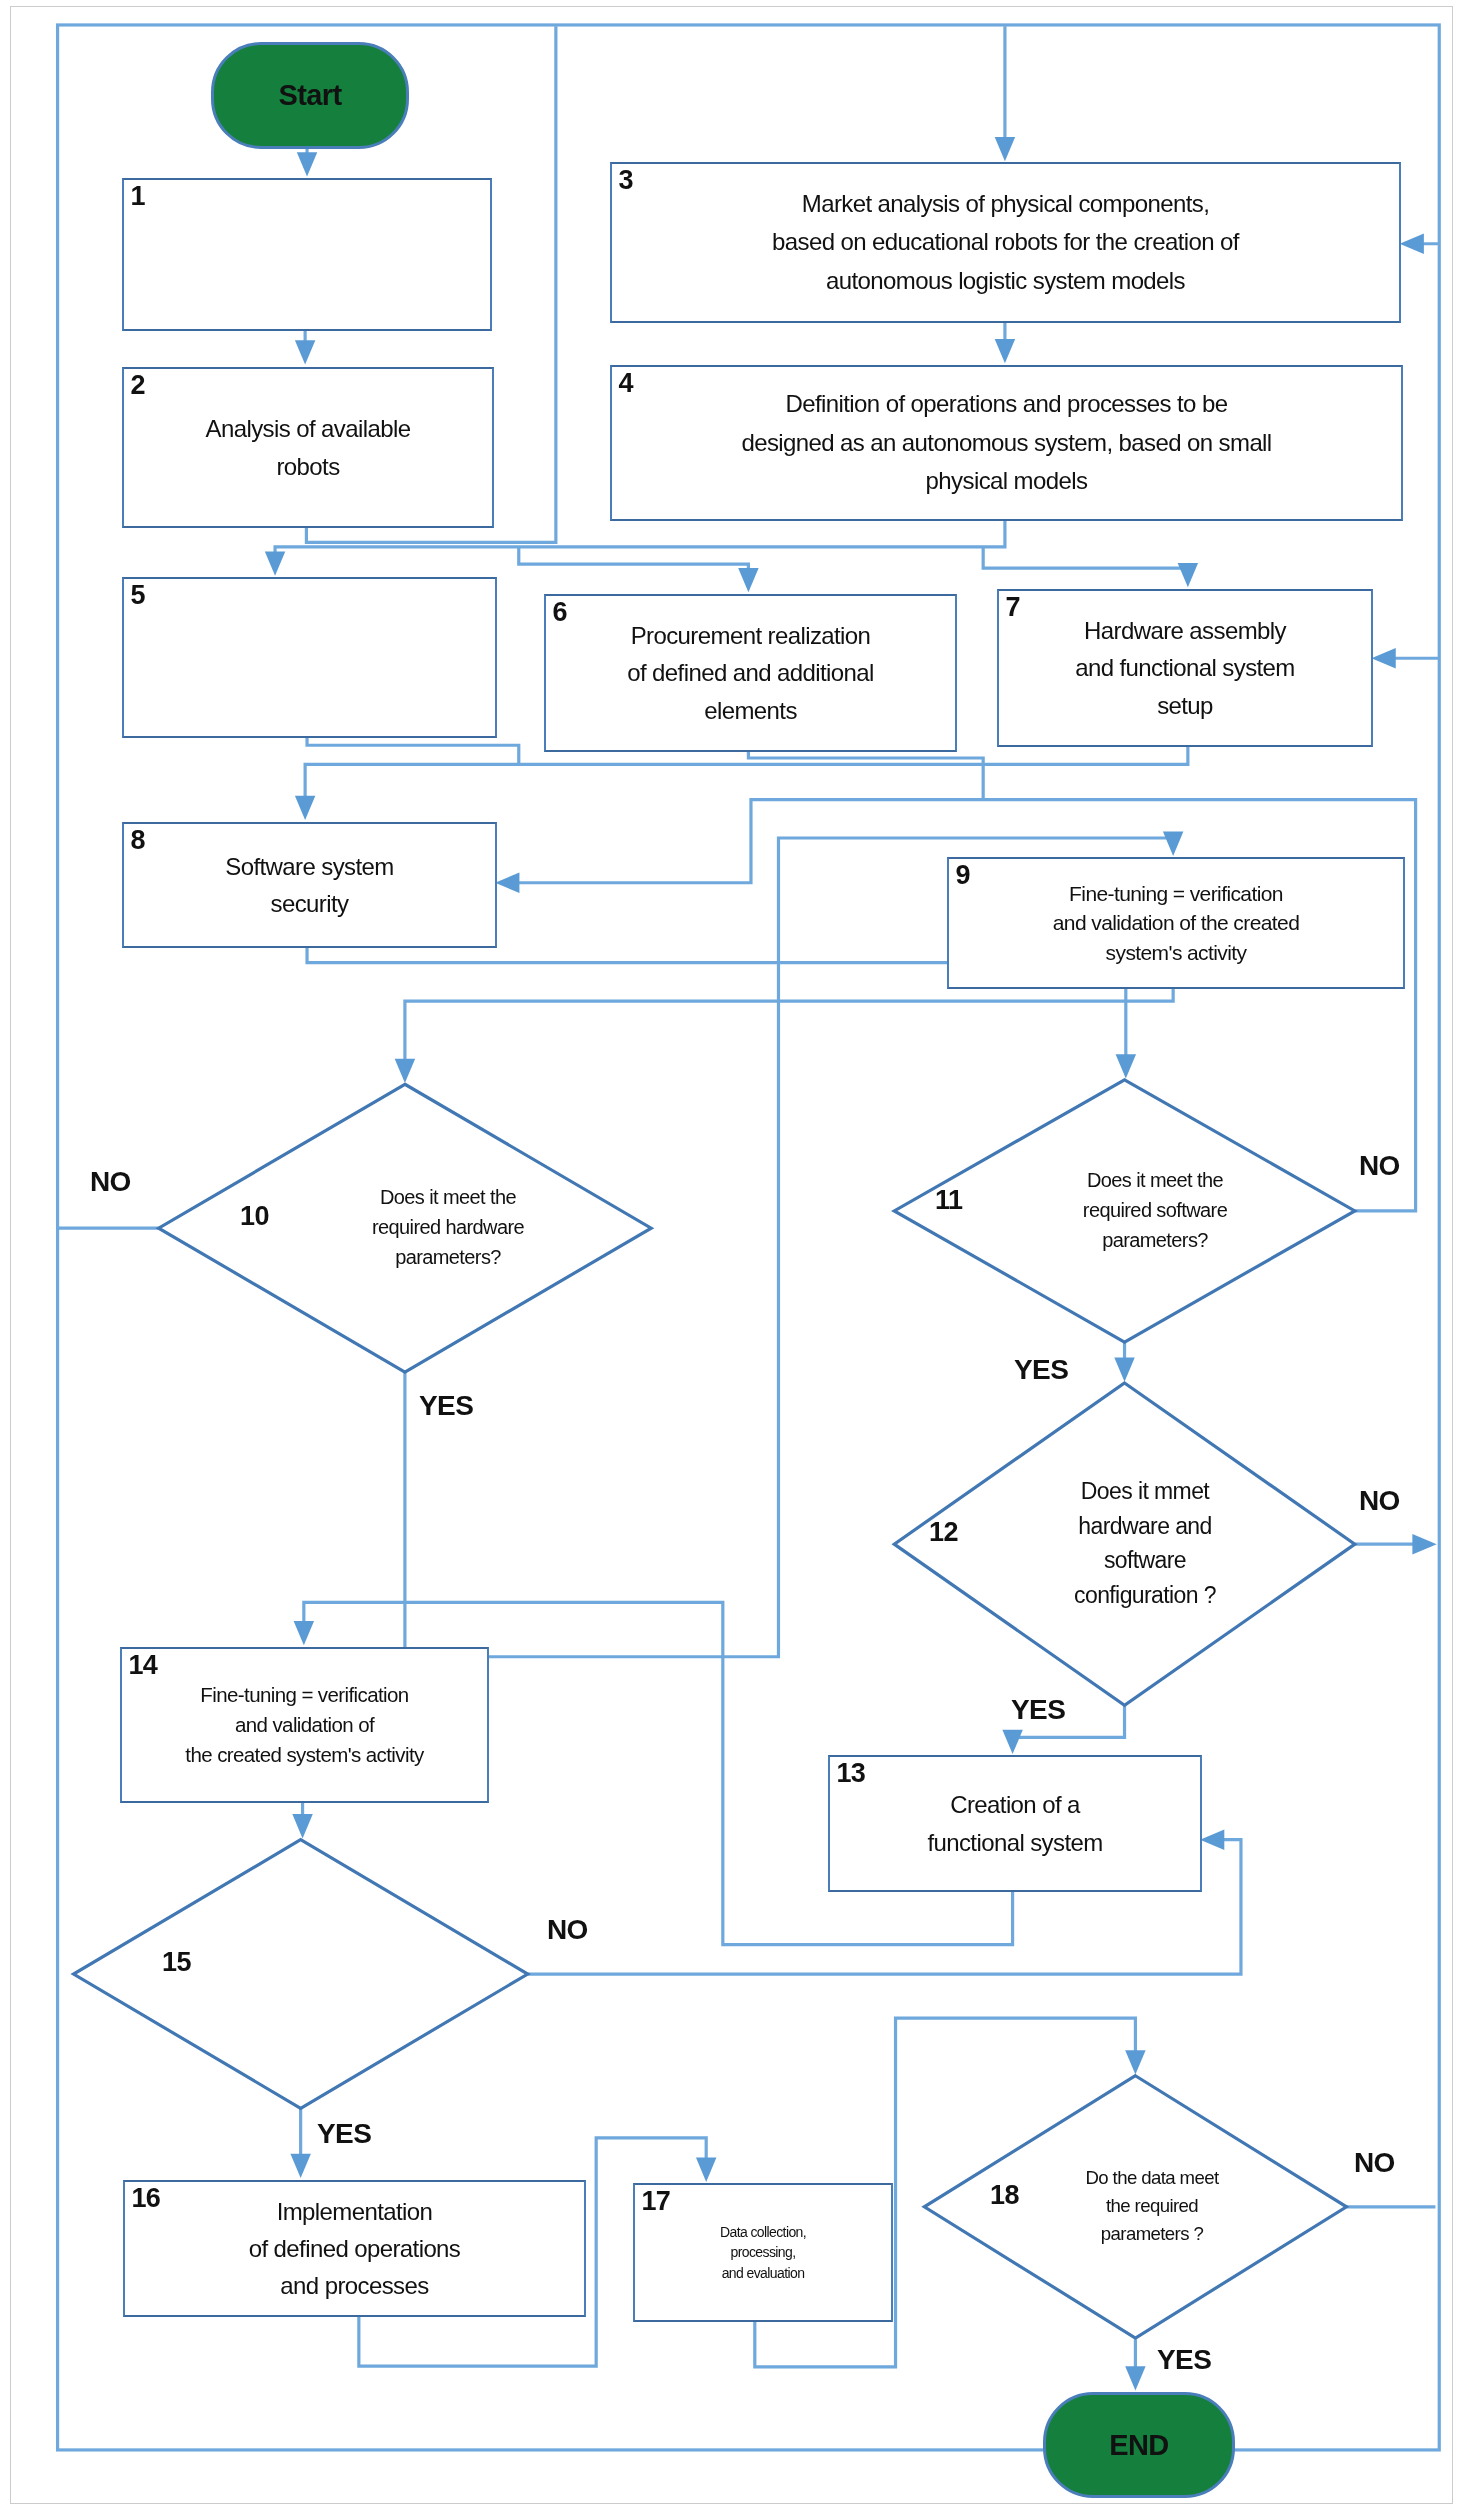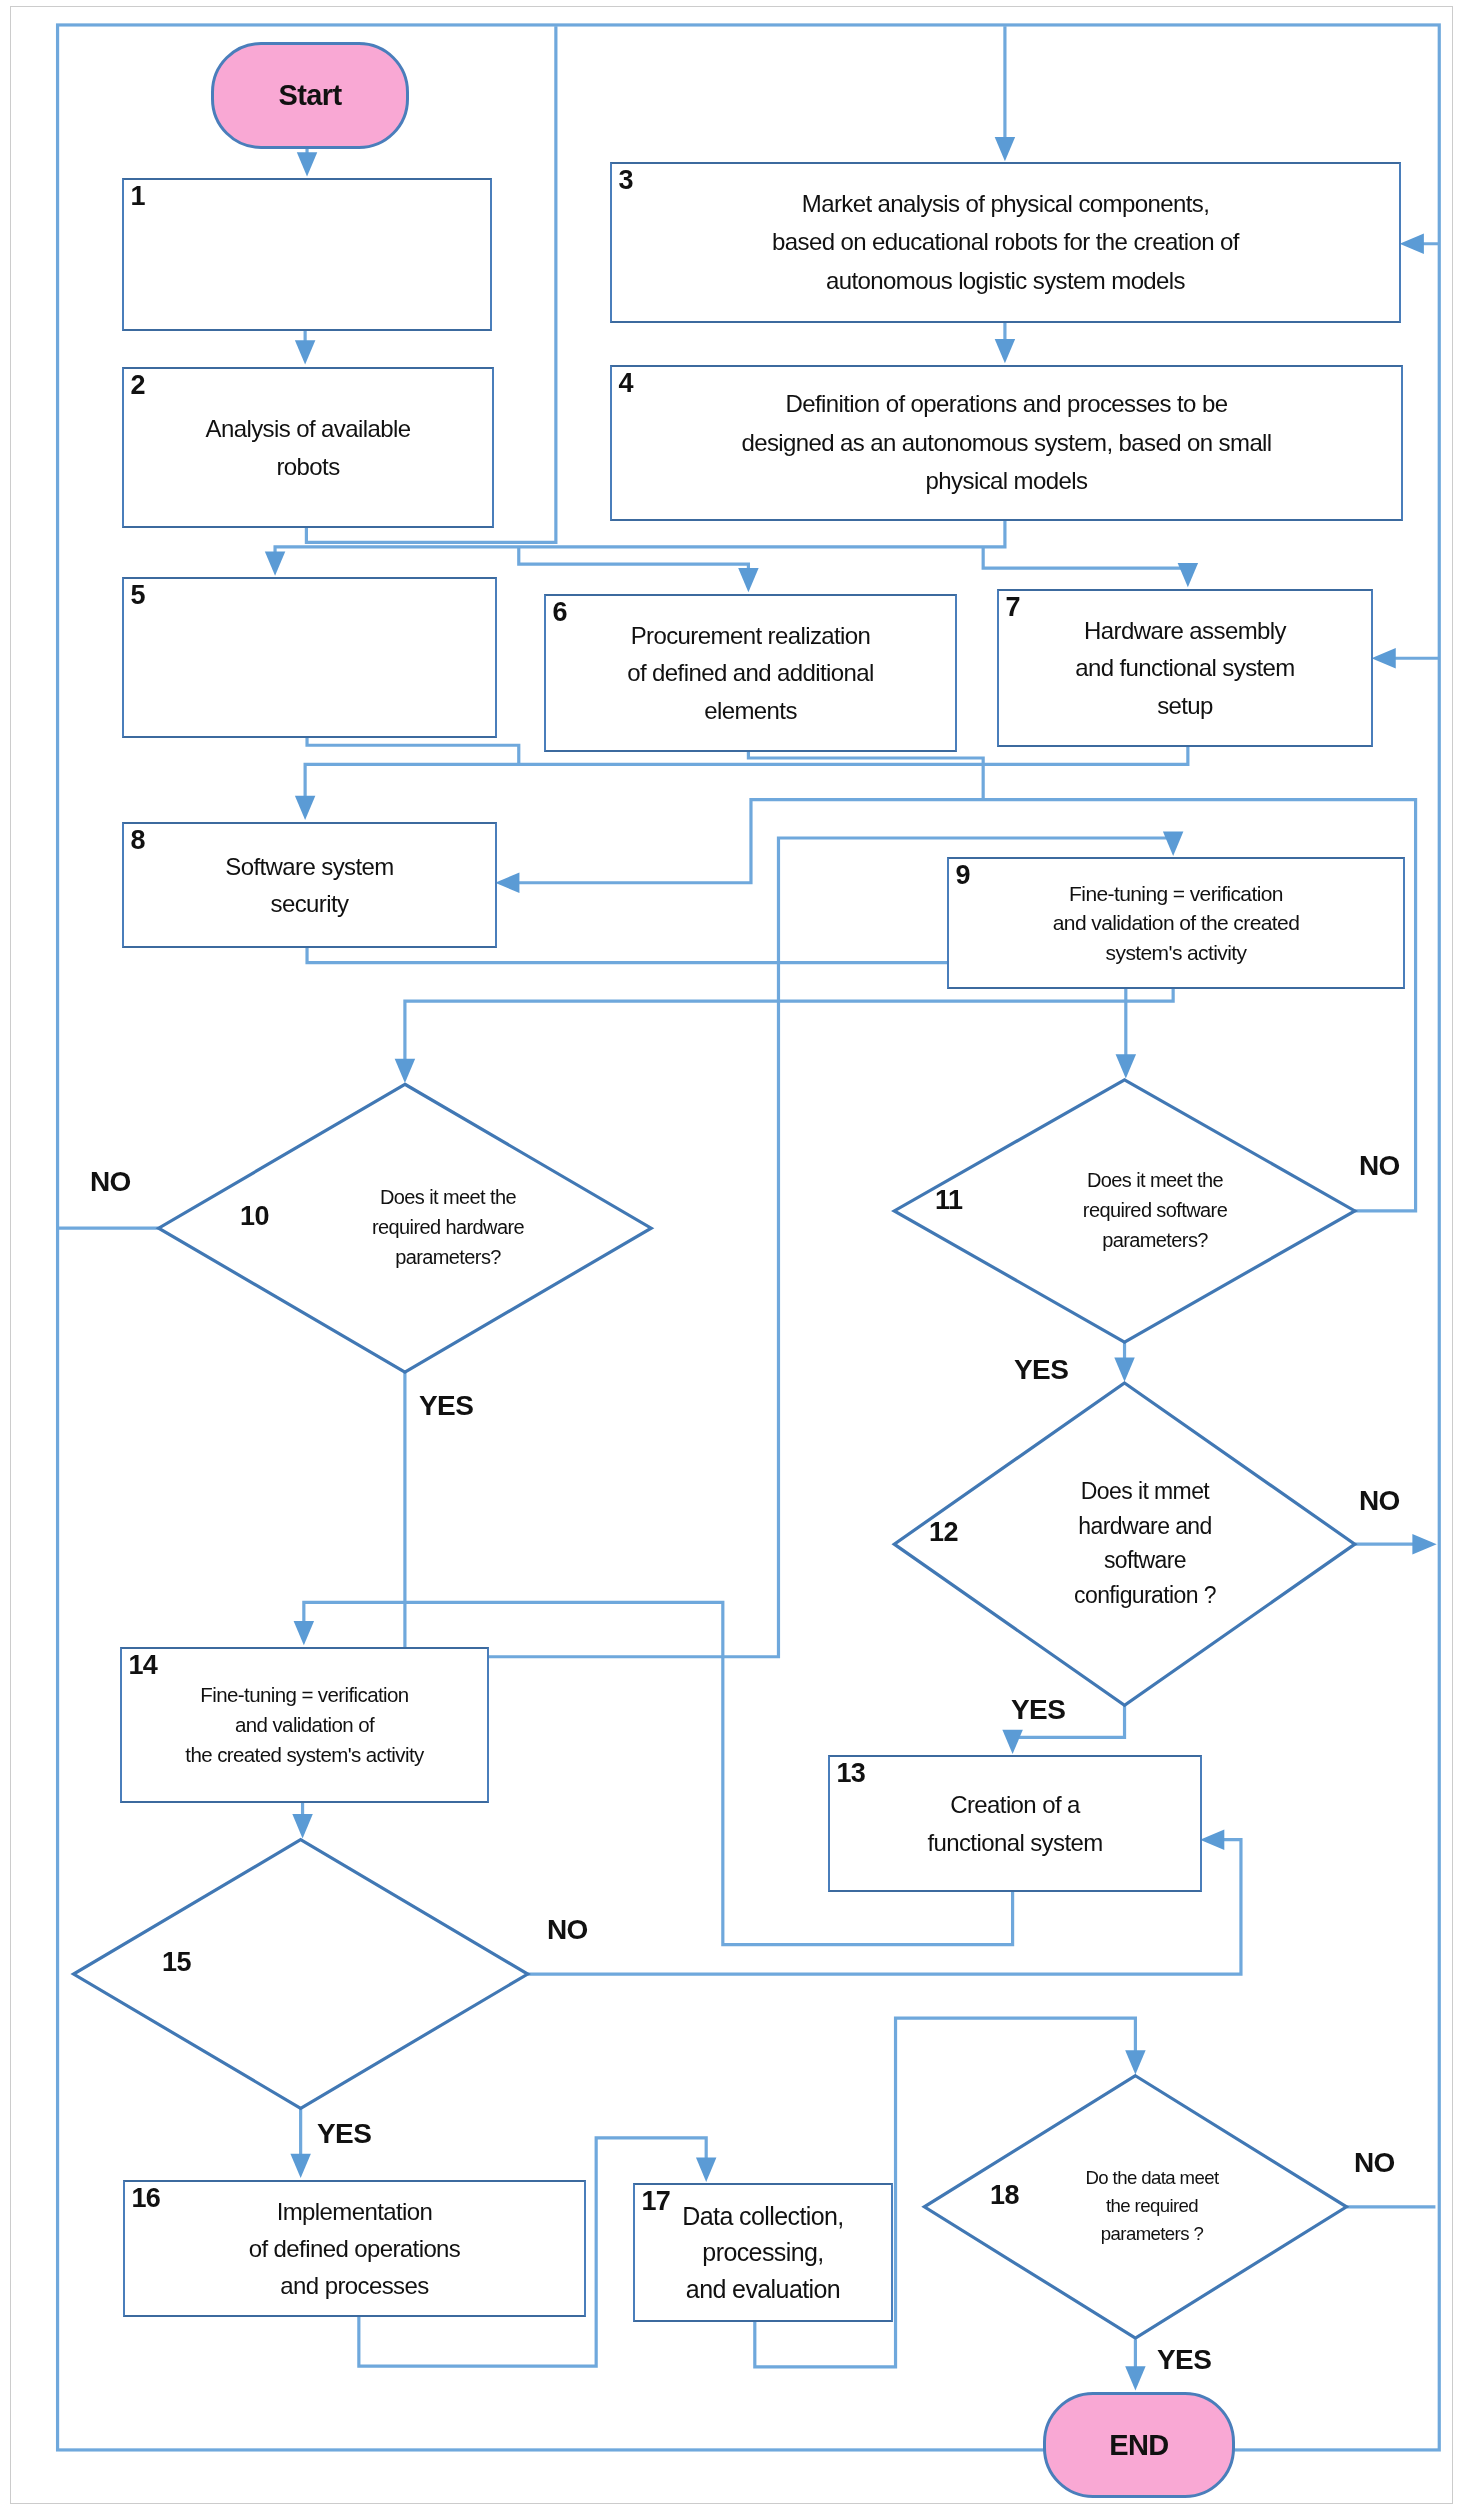--- a/index.html
+++ b/index.html
@@ -11,21 +11,21 @@
   .box{position:absolute;background:#fff;border:2.6px solid #4a7ebb;
        border-top-color:#3c6a9e;border-bottom-color:#3c6a9e;
        display:flex;align-items:center;justify-content:center;text-align:center;}
   .btxt{white-space:pre-line;font-size:24px;line-height:1.55;letter-spacing:-0.6px;padding:0 7.7px;}
   .big .btxt{font-size:24px;line-height:1.6;}
   .num{position:absolute;left:6.4px;top:1.3px;font-size:27px;font-weight:bold;letter-spacing:-0.6px;}
   .dtxt{position:absolute;transform:translate(-50%,-50%);text-align:center;
         white-space:pre-line;font-size:20px;line-height:1.5;letter-spacing:-0.6px;}
   .dnum{position:absolute;font-size:27px;font-weight:bold;letter-spacing:-0.6px;}
   .lbl{position:absolute;font-size:28px;font-weight:bold;letter-spacing:-0.6px;}
-  .term{position:absolute;background:#f9a8d4;border:3.2px solid #4a7ebb;border-radius:50px;
+  .term{position:absolute;background:#15803d;border:3.2px solid #4a7ebb;border-radius:50px;
         display:flex;align-items:center;justify-content:center;}
   .ttxt{font-size:29px;font-weight:bold;letter-spacing:-0.6px;}
 </style>
 </head>
 <body>
 
 <div id="stage">
   <div class="pageborder"></div>
 
   <svg class="layer" viewBox="0 0 2284 3927">
@@ -168,21 +168,21 @@
 the created system's activity</div>
   </div>
   <div class="box" style="left:123px;top:2180px;width:459px;height:133px">
     <span class="num">16</span>
     <div class="btxt">Implementation
 of defined operations
 and processes</div>
   </div>
   <div class="box" style="left:633px;top:2183px;width:256px;height:135px">
     <span class="num">17</span>
-    <div class="btxt" style="font-size:25px;line-height:1.45">Data collection,
+    <div class="btxt" style="font-size:14px;line-height:1.45">Data collection,
 processing,
 and evaluation</div>
   </div>
 
   <div class="dtxt" style="left:448px;top:1227px;width:358px">Does it meet the
 required hardware
 parameters?</div>
   <div class="dnum" style="left:240px;top:1201px">10</div>
 
   <div class="dtxt" style="left:1155px;top:1210px;width:333px">Does it meet the

